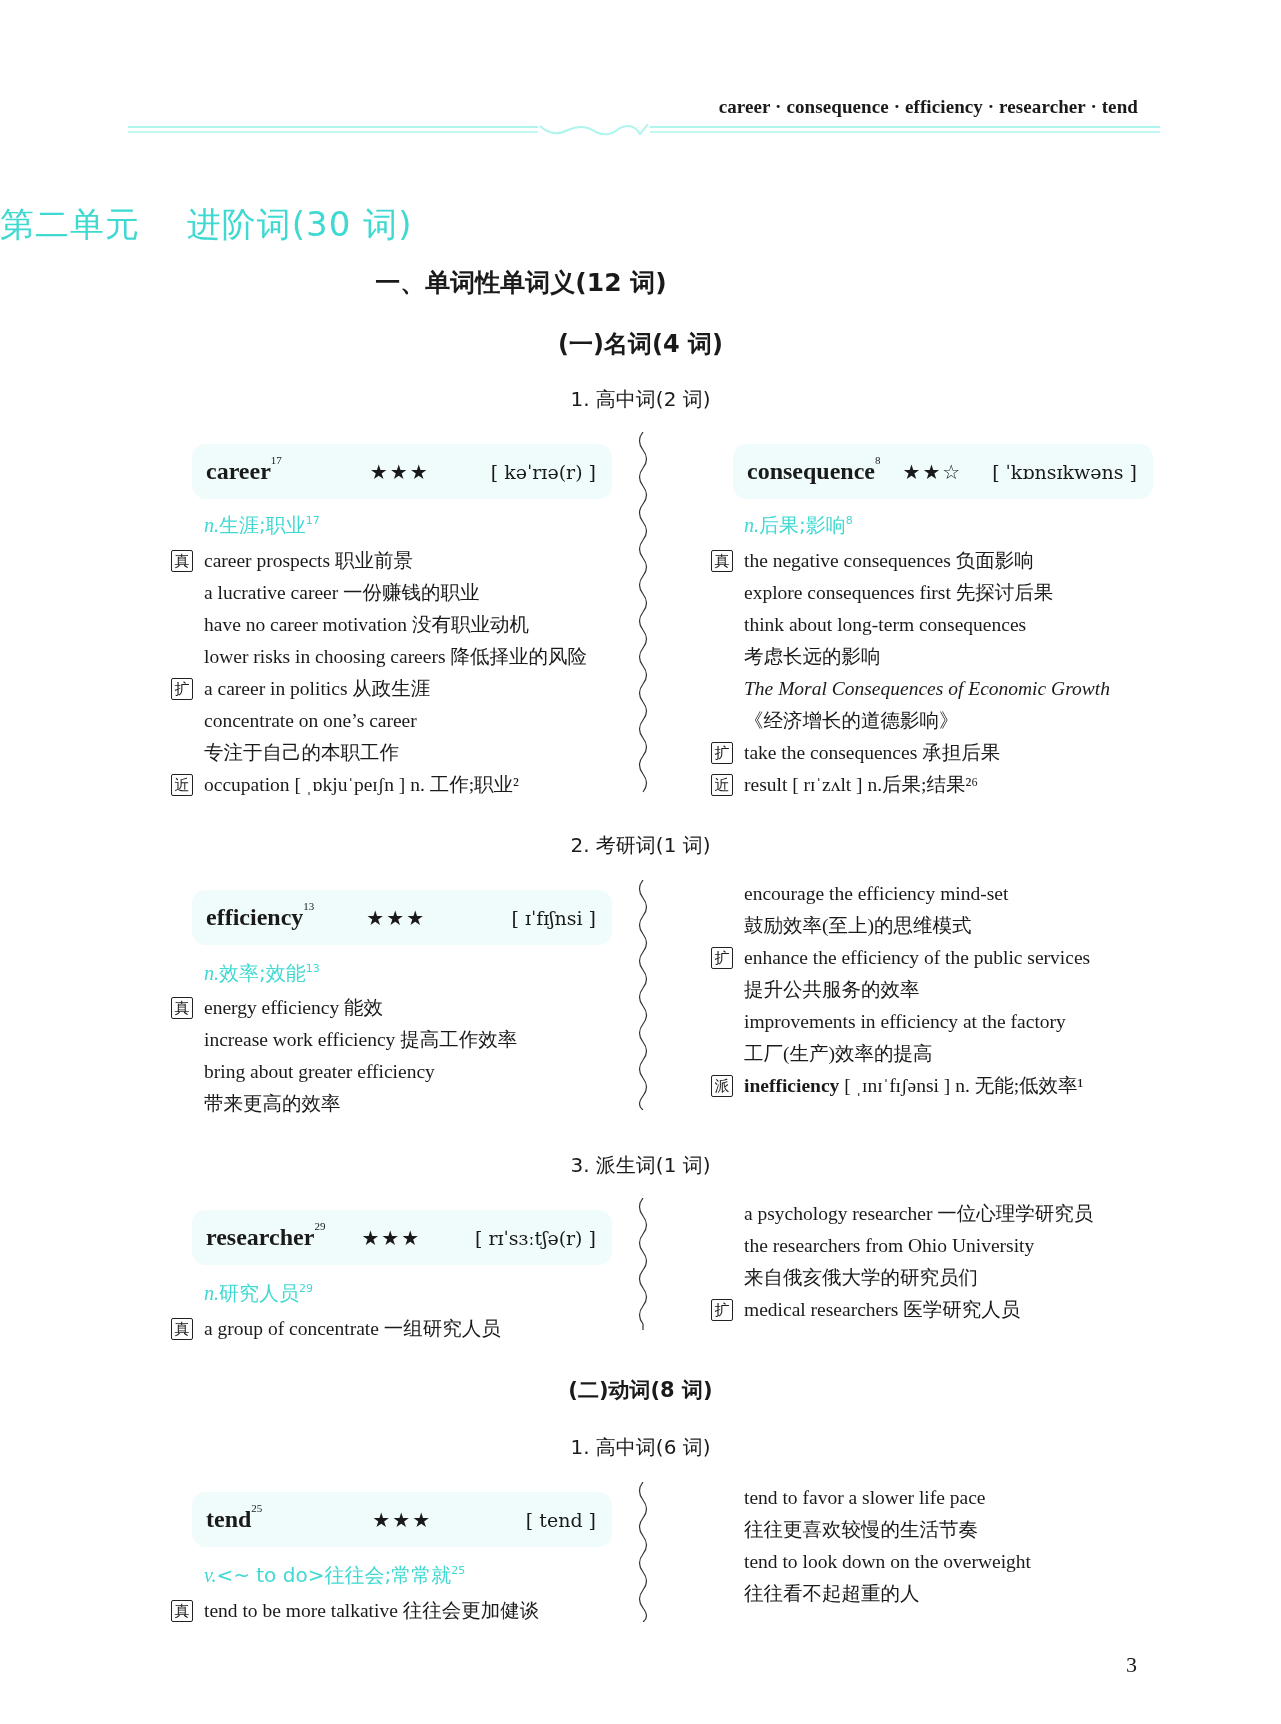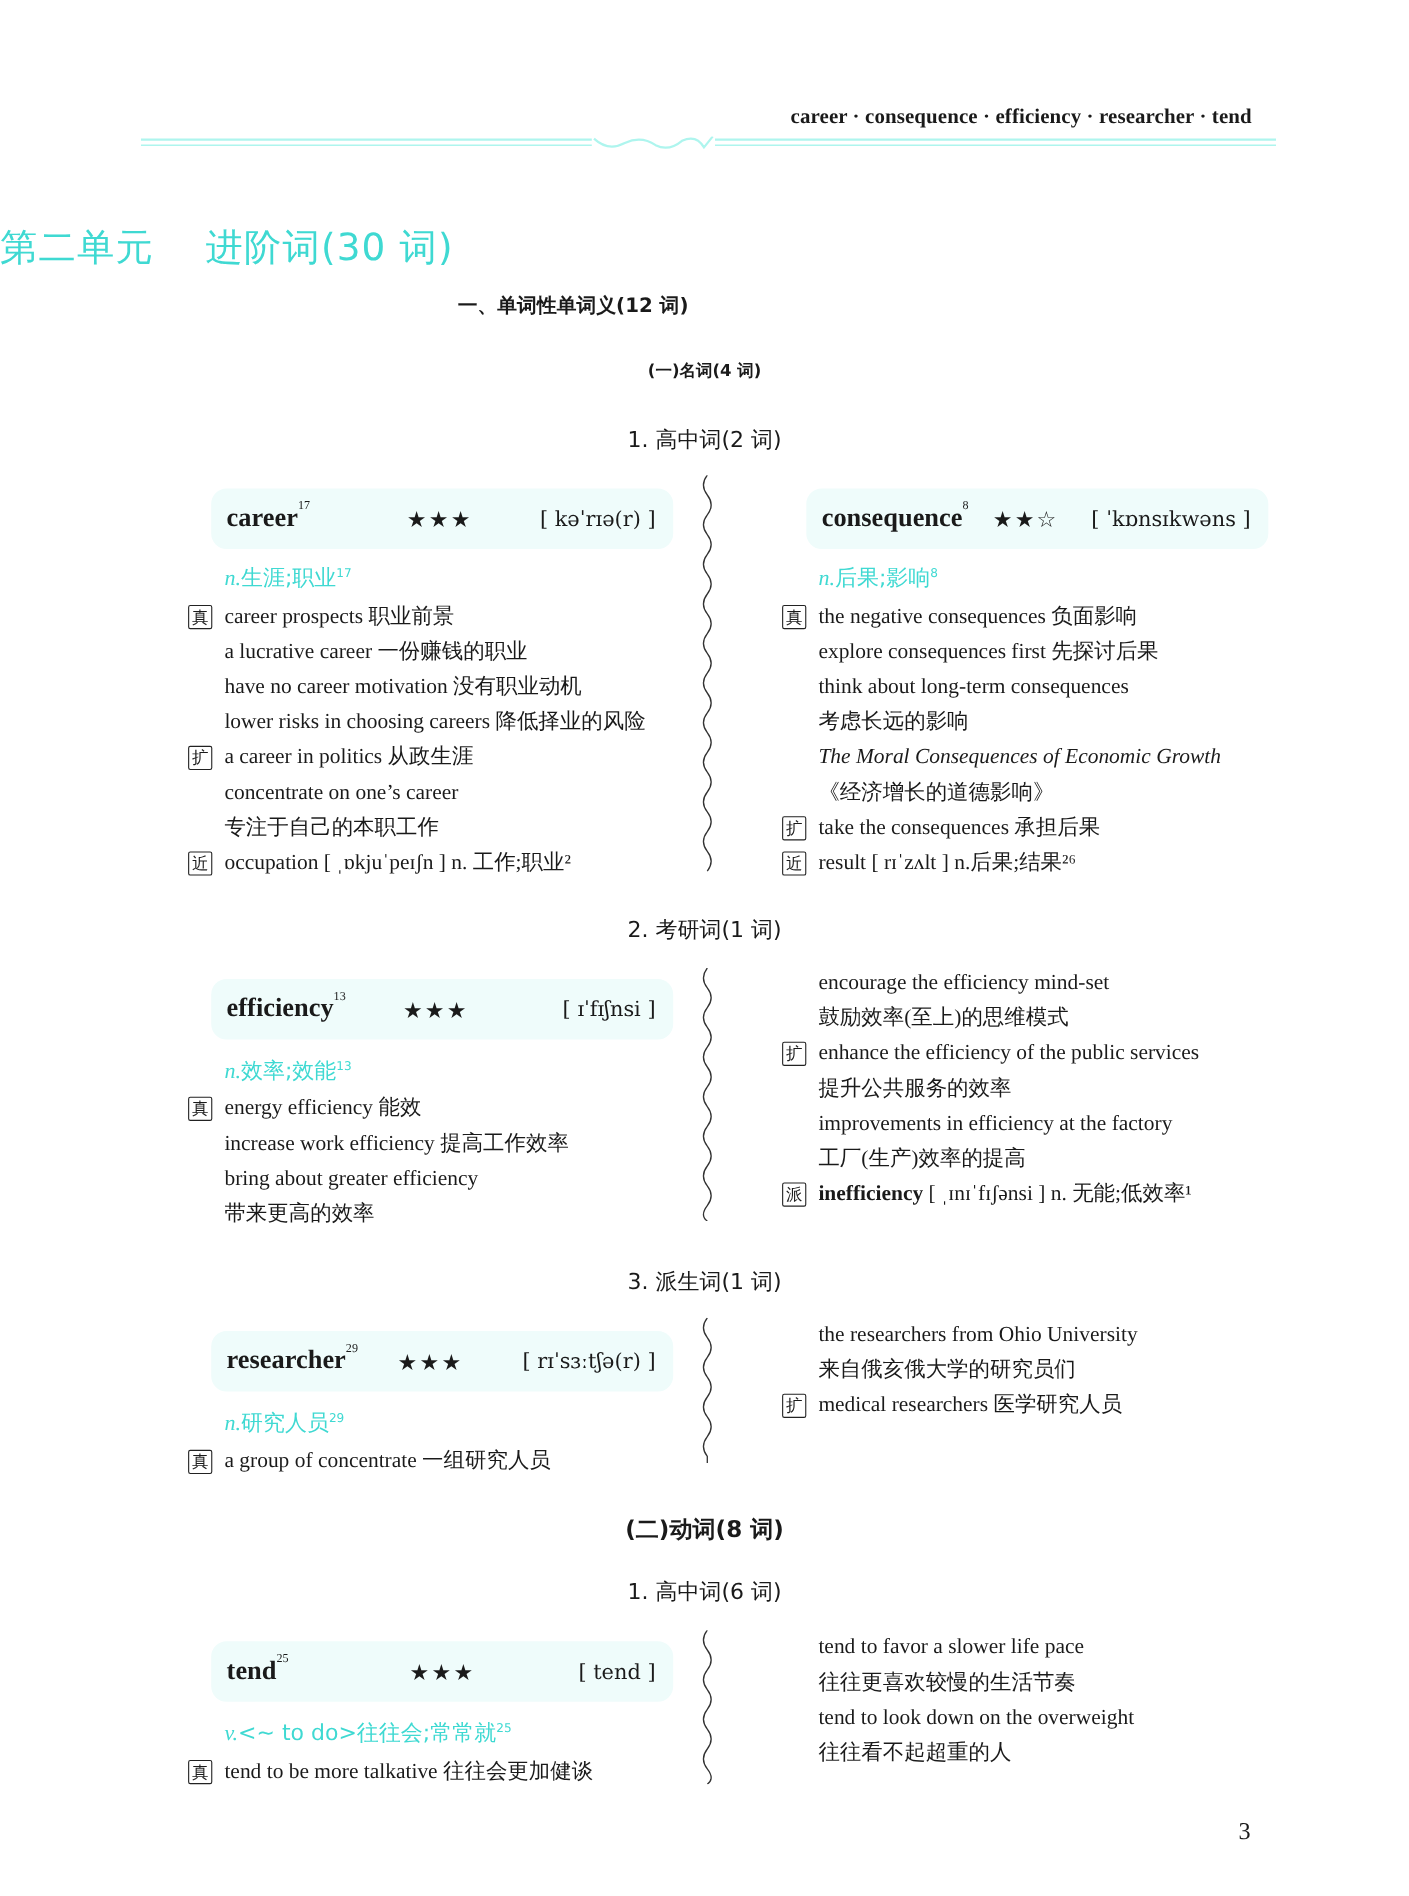--- a/index.html
+++ b/index.html
@@ -3,21 +3,21 @@
 <meta charset="utf-8">
 <style>
   html, body { margin:0; padding:0; background:#ffffff; }
   body { width:1281px; height:1724px; position:relative; overflow:hidden;
          font-family:"Liberation Serif","DejaVu Serif",serif; color:#1a1a1a; }
   .abs { position:absolute; }
   .header-words { right:143px; top:96px; font-size:19px; font-weight:bold; letter-spacing:0.1px; white-space:nowrap; }
   .header-rule { left:128px; top:124px; width:1032px; height:12px; }
   .unit-title { left:0; width:1281px; top:202px; font-size:34px; color:#3fd9d2;
                 font-family:"DejaVu Sans","Liberation Sans",sans-serif; letter-spacing:1px; }
-  .sec-title { left:0; width:1042px; text-align:center; top:266px; font-size:18px; font-weight:bold;
+  .sec-title { left:0; width:1042px; text-align:center; top:266px; font-size:25px; font-weight:bold;
                font-family:"DejaVu Sans","Liberation Sans",sans-serif; }
   .sub-title { left:0; width:1281px; text-align:center; font-size:20px;
                font-family:"DejaVu Sans","Liberation Sans",sans-serif; }
   .word-box { background:#effcfb; border-radius:14px; height:55px; display:flex; align-items:center;
               padding:0 16px 0 14px; box-sizing:border-box; }
   .word-box .hw { font-weight:bold; font-size:24px; }
   .word-box .hw sup { font-size:11px; font-weight:normal; vertical-align:top; position:relative; top:-4px; }
   .word-box .stars { font-size:20px; letter-spacing:2px; font-family:"DejaVu Sans",sans-serif; }
   .word-box .ipa { margin-left:auto; font-size:21px; font-family:"DejaVu Serif","Liberation Serif",serif; font-size:19px; }
   .def { font-size:20px; color:#3fd9d2; font-family:"DejaVu Sans","Liberation Sans",sans-serif;text-align:center; }
@@ -37,21 +37,21 @@
 <svg class="abs header-rule" viewBox="0 0 1032 12" preserveAspectRatio="none">
   <line x1="0" y1="3" x2="410" y2="3" stroke="#aef5ee" stroke-width="2"></line>
   <line x1="0" y1="8" x2="410" y2="8" stroke="#aef5ee" stroke-width="1.5"></line>
   <path d="M412 2 Q425 14 440 6 Q455 -1 468 8 Q480 14 492 4 Q505 -2 512 10 L520 0" stroke="#aef5ee" stroke-width="2" fill="none"></path>
   <line x1="522" y1="3" x2="1032" y2="3" stroke="#aef5ee" stroke-width="2"></line>
   <line x1="522" y1="8" x2="1032" y2="8" stroke="#aef5ee" stroke-width="1.5"></line>
 </svg>
 
 <div class="abs unit-title">第二单元　 进阶词(30 词)</div>
 <div class="abs sec-title">一、单词性单词义(12 词)</div>
-<div class="abs sub-title" style="top:328px;font-weight:bold;font-size:15px">(一)名词(4 词)</div>
+<div class="abs sub-title" style="top:328px;font-weight:bold;font-size:24px">(一)名词(4 词)</div>
 <div class="abs sub-title" style="top:386px">1. 高中词(2 词)</div>
 
 <div class="entry" style="left:192px;top:444px;width:420px">
   <div class="word-box">
     <span class="hw"><span>career</span><sup>17</sup></span>
     <span class="stars" style="margin-left:88px">★★★</span>
     <span class="ipa">[ kəˈrɪə(r) ]</span>
   </div>
 </div>
 <div class="abs def" style="left:204px;top:512px"><i>n.</i><span>生涯;职业</span><sup>17</sup></div>
@@ -126,20 +126,21 @@
     <span class="hw"><span>researcher</span><sup>29</sup></span>
     <span class="stars" style="margin-left:36px">★★★</span>
     <span class="ipa">[ rɪˈsɜːtʃə(r) ]</span>
   </div>
 </div>
 <div class="abs def" style="left:204px;top:1280px"><i>n.</i><span>研究人员</span><sup>29</sup></div>
 <div class="abs" style="left:204px;top:1313px">
   <div class="line" style="position:relative"><span class="tag">真</span><span>a group of concentrate 一组研究人员</span></div>
 </div>
 <div class="abs" style="left:744px;top:1198px">
+  <div class="line">a psychology researcher 一位心理学研究员</div>
   <div class="line">the researchers from Ohio University</div>
   <div class="line">来自俄亥俄大学的研究员们</div>
   <div class="line" style="position:relative"><span class="tag">扩</span><span>medical researchers 医学研究人员</span></div>
 </div>
 
 <svg class="divider" style="left:636px;top:1198px;height:132px" viewBox="0 0 14 132" preserveAspectRatio="none">
   <path d="M7 0 Q0 9 7 18 Q14 27 7 36 Q0 45 7 54 Q14 63 7 72 Q0 81 7 90 Q14 99 7 108 Q0 117 7 126 L7 132" stroke="#333" stroke-width="1.2" fill="none"></path>
 </svg>
 
 <div class="abs sub-title" style="top:1376px;font-weight:bold;font-size:21px">(二)动词(8 词)</div>

